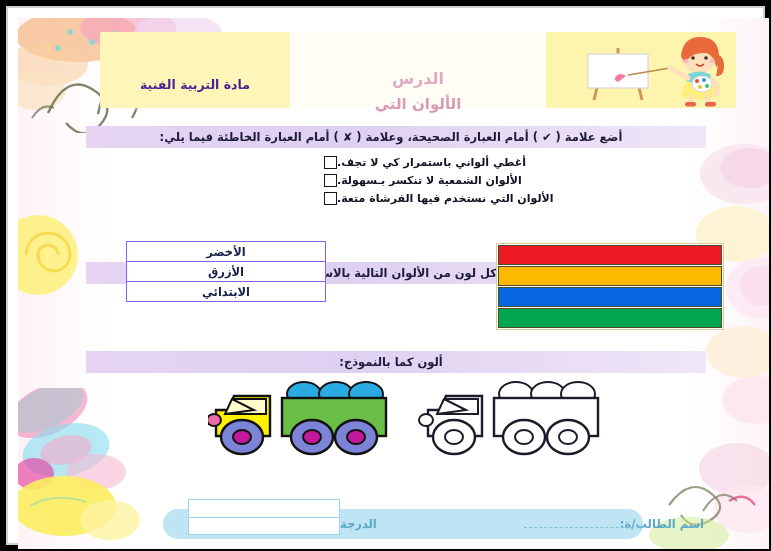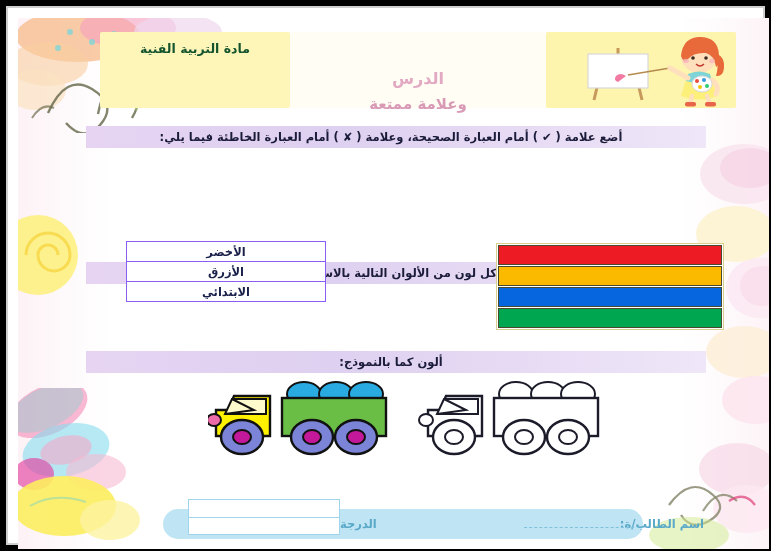--- a/index.html
+++ b/index.html
@@ -84,24 +84,25 @@
     border-radius: 2px;
   }
   #subject-box {
     position: absolute;
     left: 82px; top: 22px;
     width: 190px;
     text-align: center;
     line-height: 1.5;
   }
   .subject-line {
-    color: #14532d;
+    color: #4c1d95;
     font-size: 12.5px;
     font-weight: bold;
     letter-spacing: 0.2px;
+    margin-top: 36px;
   }
   #lesson-title-box {
     position: absolute;
     left: 272px; top: 26px;
     width: 256px;
     text-align: center;
     line-height: 1.7;
   }
   #lesson-word {
     color: #e2a9c2;
@@ -333,21 +334,21 @@
         <div id="hdr-yellow-left"></div>
         <div id="hdr-white-mid"></div>
         <div id="hdr-yellow-right"></div>
 
         <div id="subject-box">
           <div class="subject-line">مادة التربية الفنية</div>
         </div>
 
         <div id="lesson-title-box">
           <div id="lesson-word">الدرس</div>
-          <div id="lesson-name">وعلامة ممتعة</div>
+          <div id="lesson-name">الألوان التي</div>
         </div>
 
         <svg id="illustration" viewBox="0 0 172 74">
 
           <path d="M28,66 L38,24 M76,66 L66,24 M34,48 L70,48" stroke="#c79a5b" stroke-width="3" fill="none"></path>
           <path d="M52,22 L52,14" stroke="#c79a5b" stroke-width="3"></path>
 
           <rect x="22" y="20" width="60" height="34" fill="#ffffff" stroke="#d8d8d8" stroke-width="1.2"></rect>
 
           <path d="M60,42 q-6,-4 -10,0 q-3,4 2,6" fill="#f06292" opacity="0.85"></path>
@@ -378,20 +379,34 @@
           <path d="M126,62 L124,70 M141,62 L144,70" stroke="#ffe0bd" stroke-width="4.5" stroke-linecap="round"></path>
           <rect x="119" y="68" width="11" height="4.5" rx="2" fill="#e8654a"></rect>
           <rect x="139" y="68" width="11" height="4.5" rx="2" fill="#e8654a"></rect>
         </svg>
       </div>
 
       <div class="task-bar" id="task-bar-1">
         <span>أضع علامة ( ✔ ) أمام العبارة الصحيحة، وعلامة ( ✘ ) أمام العبارة الخاطئة فيما يلي:</span>
       </div>
 
+      <div id="statements">
+        <div class="stmt-row">
+          <div class="stmt-box"></div>
+          <div class="stmt-text">أغطي ألواني باستمرار كي لا تجف.</div>
+        </div>
+        <div class="stmt-row">
+          <div class="stmt-box"></div>
+          <div class="stmt-text">الألوان الشمعية لا تنكسر بـسهولة.</div>
+        </div>
+        <div class="stmt-row">
+          <div class="stmt-box"></div>
+          <div class="stmt-text">الألوان التي نستخدم فيها الفرشاة متعة.</div>
+        </div>
+      </div>
 
       <div class="task-bar" id="task-bar-2">
         <span>أصل كل لون من الألوان التالية بالاسم المناسب:</span>
       </div>
 
       <table id="color-table">
         <tbody>
             <tr>
           <td>الأخضر</td>
         </tr>

